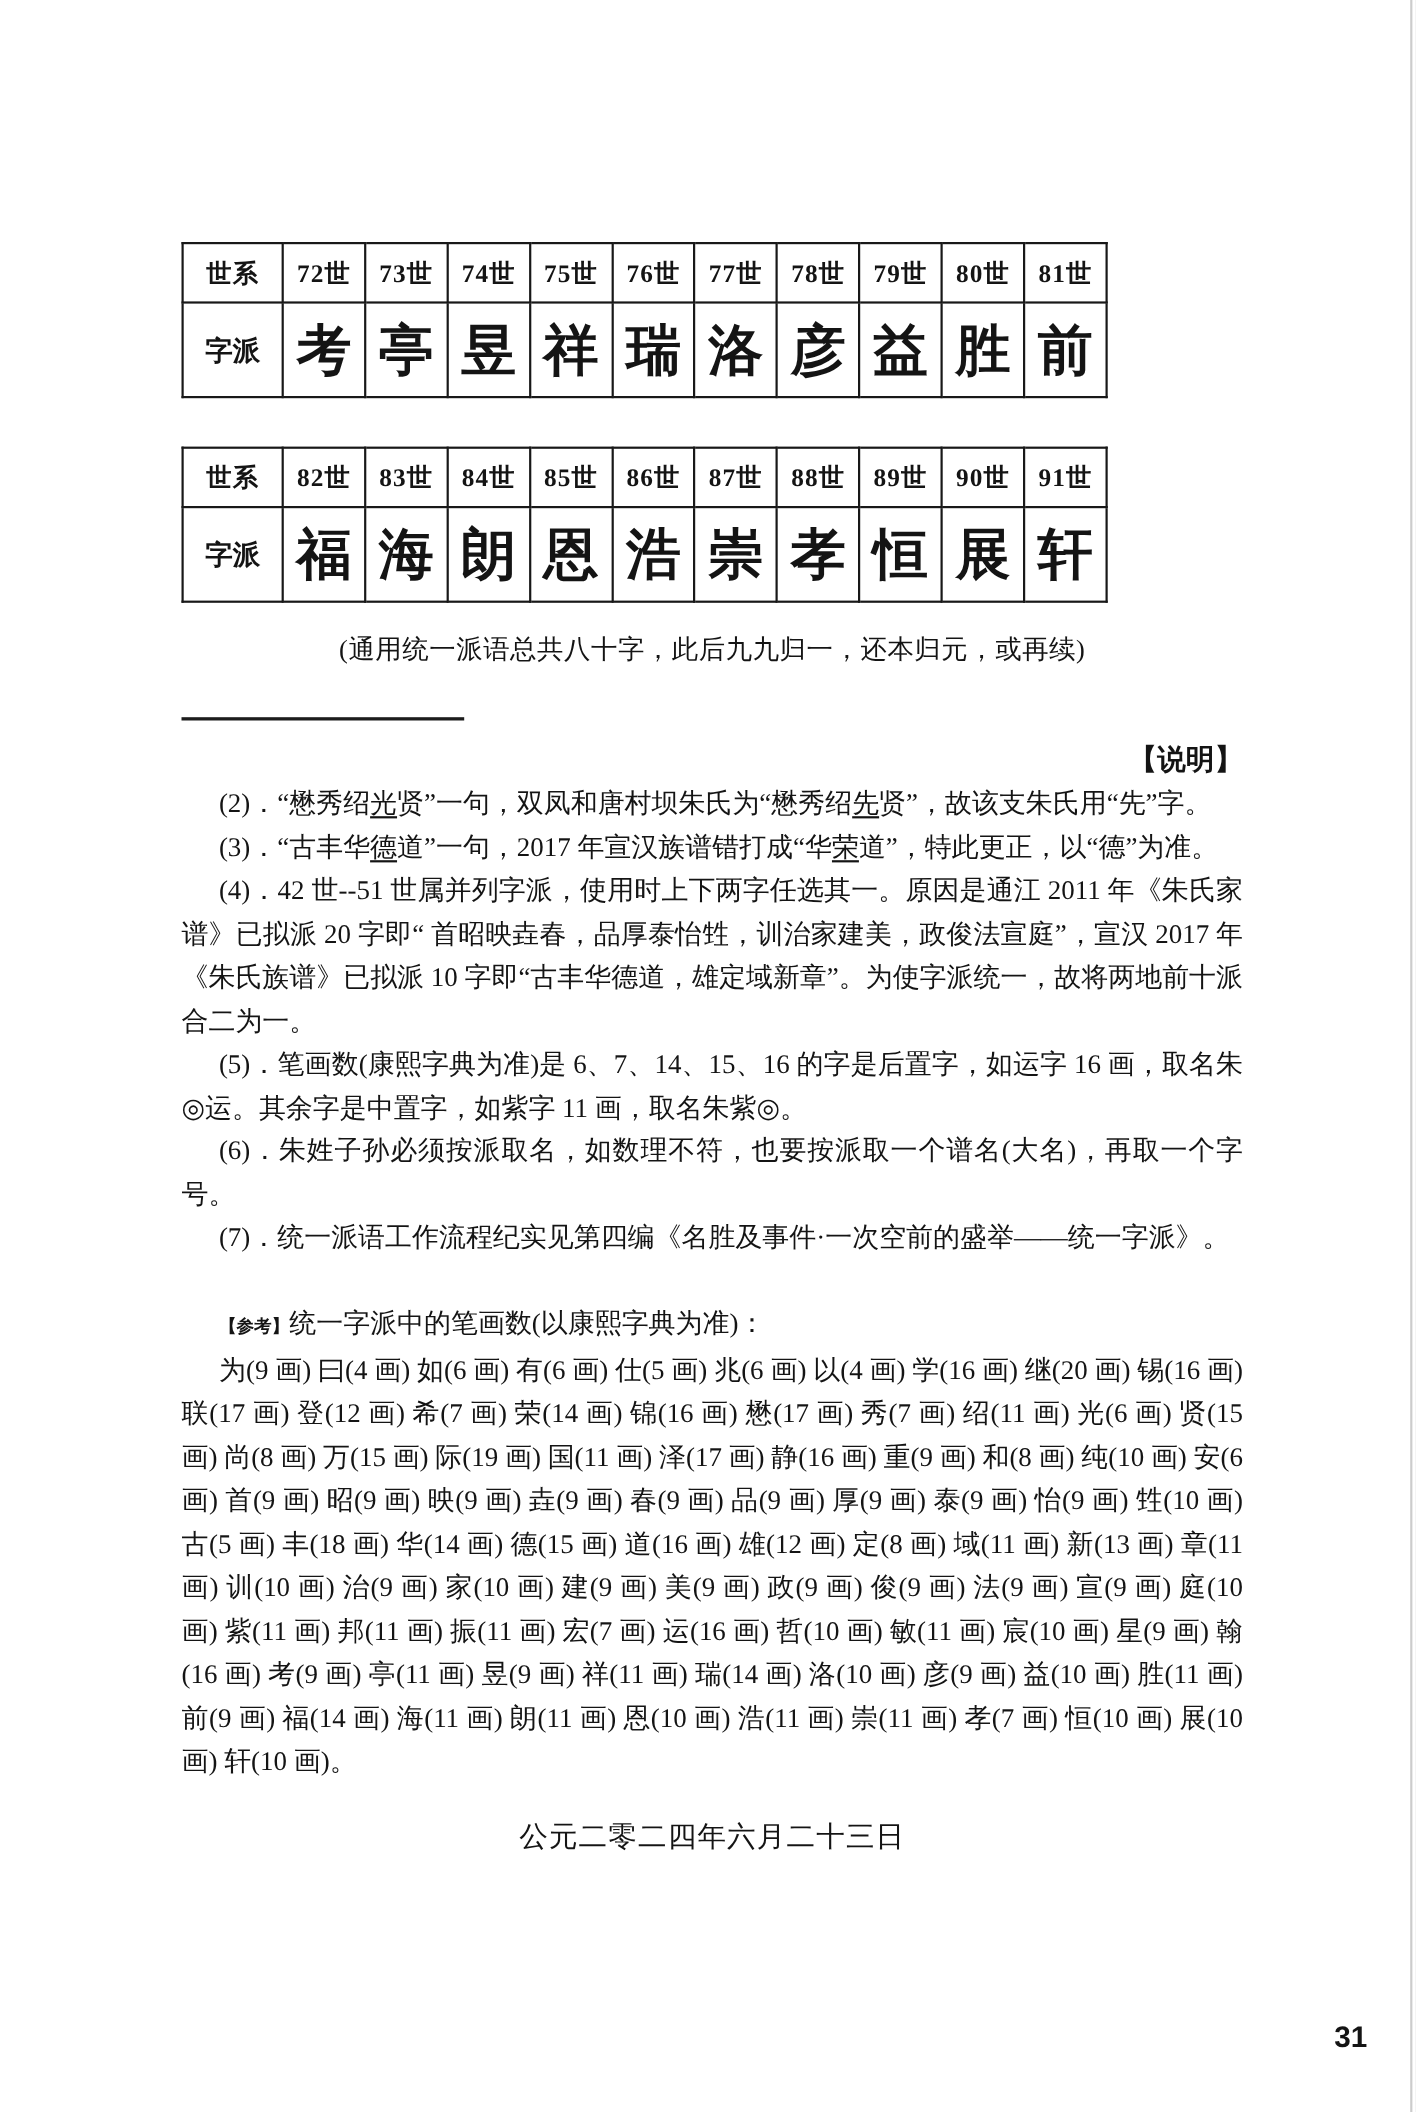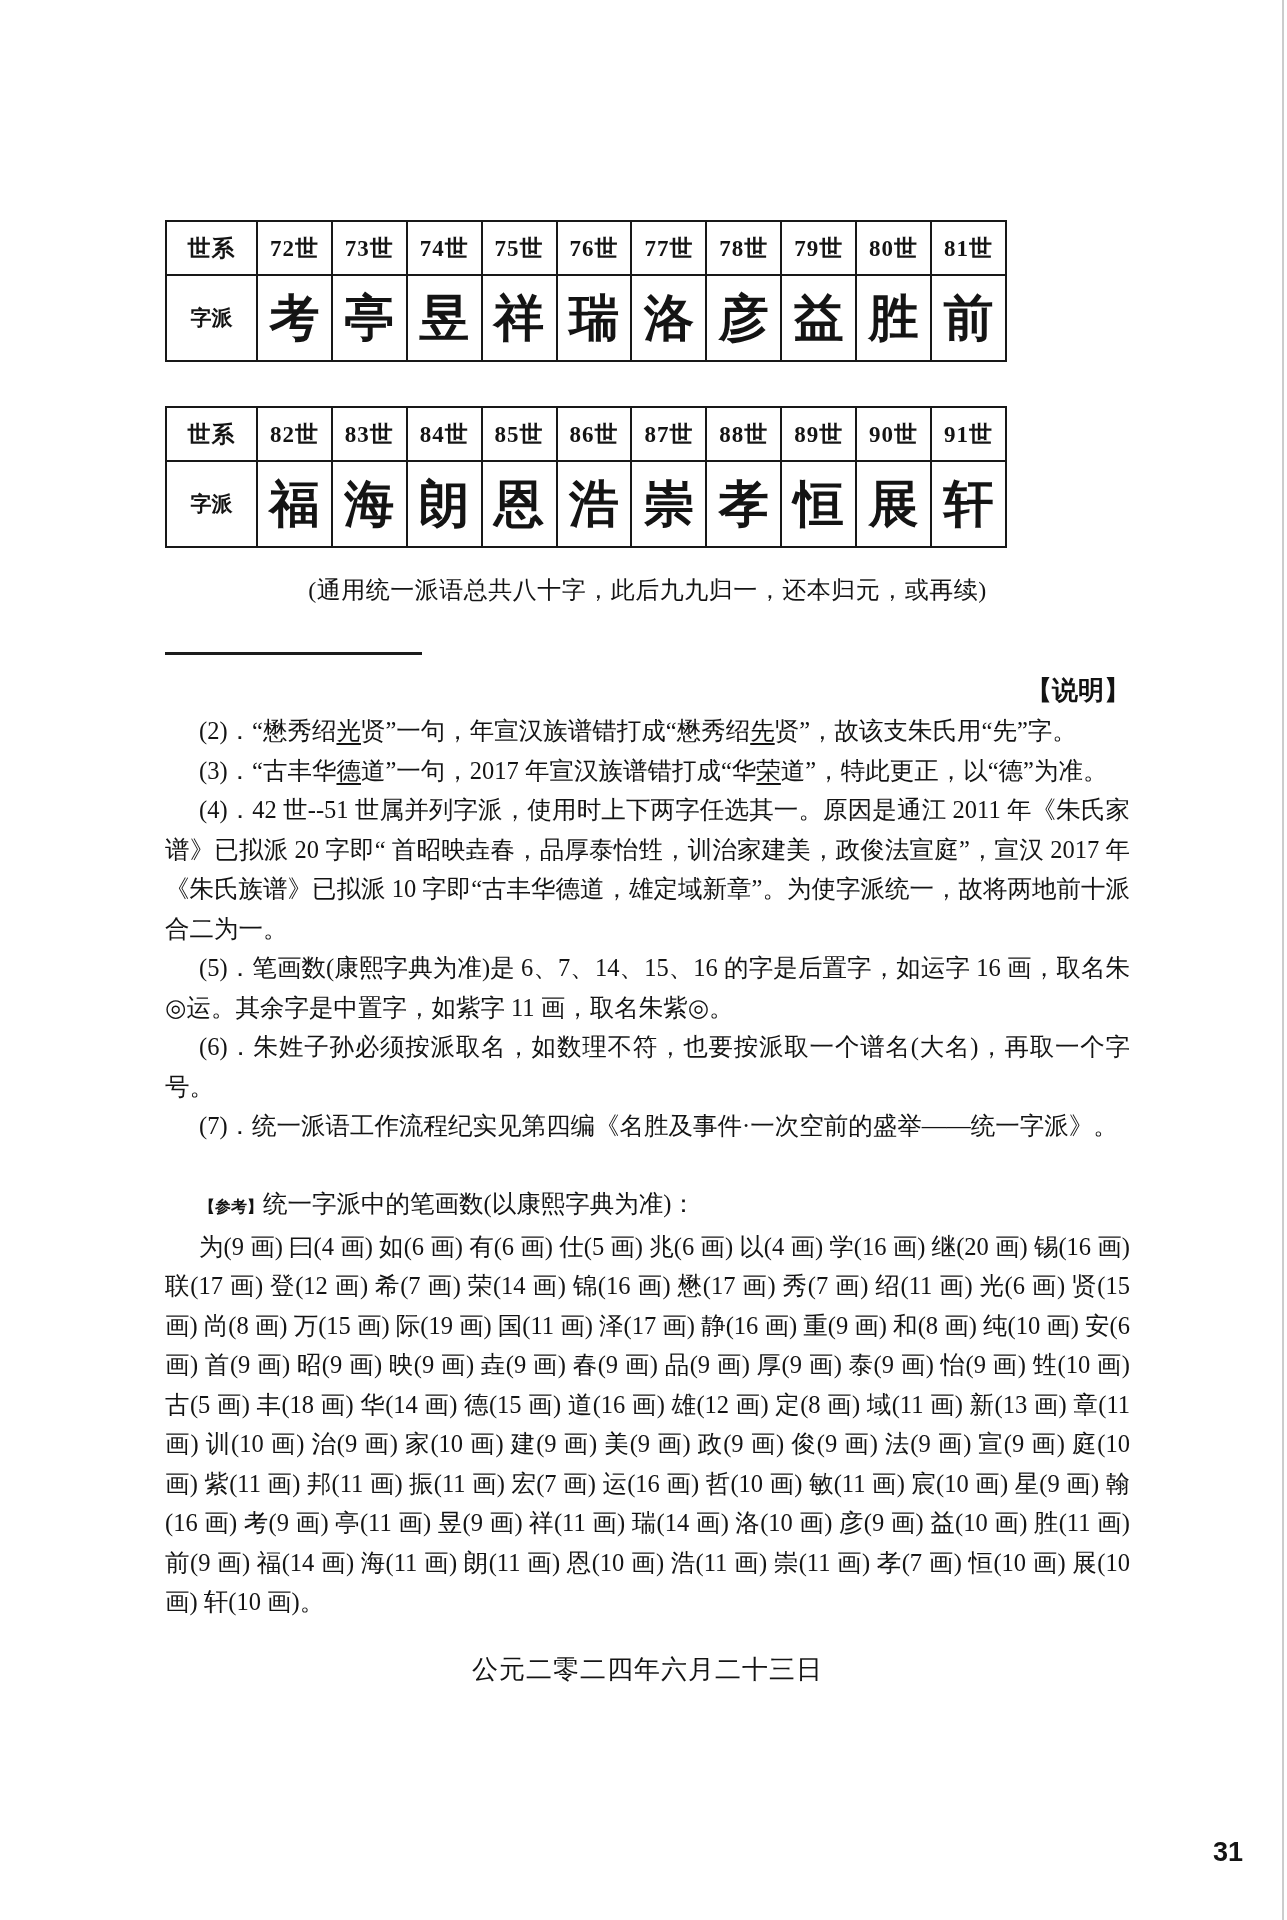--- a/index.html
+++ b/index.html
@@ -33,21 +33,21 @@
     overflow:hidden;
   }
   td.col-label{width:89px;}
   td.hdr{
     height:52px;
     font-size:23px;
     font-weight:bold;
     letter-spacing:1px;
   }
   td.row-label{
-    font-size:21px;
+    font-size:25px;
     font-weight:bold;
   }
   td.big-char{
     height:84px;
     font-size:50px;
     font-weight:bold;
   }
   .tbl-gap{height:44px;}
   .tables-note{
     margin-top:26px;
@@ -173,21 +173,21 @@
       </tr>
     </tbody>
       </table>
 
     <div class="tables-note">(通用统一派语总共八十字，此后九九归一，还本归元，或再续)</div>
 
     <div class="divider"></div>
 
     <p class="sec-title">【说明】</p>
 
-    <p class="body-line"><span>(2)．“懋秀绍</span><span class="u">光</span><span>贤”一句，年宣汉族谱错打成“懋秀绍</span><span class="u">先</span><span>贤”，故该支朱氏用“先”字。</span></p>
+    <p class="body-line"><span>(2)．“懋秀绍</span><span class="u">光</span><span>贤”一句，双凤和唐村坝朱氏为“懋秀绍</span><span class="u">先</span><span>贤”，故该支朱氏用“先”字。</span></p>
     <p class="body-line"><span>(3)．“古丰华</span><span class="u">德</span><span>道”一句，2017 年宣汉族谱错打成“华</span><span class="u">荣</span><span>道”，特此更正，以“德”为准。</span></p>
     <p class="body-line"><span>(4)．42 世--51 世属并列字派，使用时上下两字任选其一。原因是通江 2011 年《朱氏家谱》已拟派 20 字即“ 首昭映垚春，品厚泰怡甡，训治家建美，政俊法宣庭”，宣汉 2017 年《朱氏族谱》已拟派 10 字即“古丰华德道，雄定域新章”。为使字派统一，故将两地前十派合二为一。</span></p>
     <p class="body-line"><span>(5)．笔画数(康熙字典为准)是 6、7、14、15、16 的字是后置字，如运字 16 画，取名朱◎运。其余字是中置字，如紫字 11 画，取名朱紫◎。</span></p>
     <p class="body-line"><span>(6)．朱姓子孙必须按派取名，如数理不符，也要按派取一个谱名(大名)，再取一个字号。</span></p>
     <p class="body-line"><span>(7)．统一派语工作流程纪实见第四编《名胜及事件·一次空前的盛举——统一字派》。</span></p>
 
     <p class="cankao-head">
       <span class="bold">【参考】</span><span>统一字派中的笔画数(以康熙字典为准)：</span>
     </p>
     <p class="body-line">为(9 画) 曰(4 画) 如(6 画) 有(6 画) 仕(5 画) 兆(6 画) 以(4 画) 学(16 画) 继(20 画) 锡(16 画) 联(17 画) 登(12 画) 希(7 画) 荣(14 画) 锦(16 画) 懋(17 画) 秀(7 画) 绍(11 画) 光(6 画) 贤(15 画) 尚(8 画) 万(15 画) 际(19 画) 国(11 画) 泽(17 画) 静(16 画) 重(9 画) 和(8 画) 纯(10 画) 安(6 画) 首(9 画) 昭(9 画) 映(9 画) 垚(9 画) 春(9 画) 品(9 画) 厚(9 画) 泰(9 画) 怡(9 画) 甡(10 画) 古(5 画) 丰(18 画) 华(14 画) 德(15 画) 道(16 画) 雄(12 画) 定(8 画) 域(11 画) 新(13 画) 章(11 画) 训(10 画) 治(9 画) 家(10 画) 建(9 画) 美(9 画) 政(9 画) 俊(9 画) 法(9 画) 宣(9 画) 庭(10 画) 紫(11 画) 邦(11 画) 振(11 画) 宏(7 画) 运(16 画) 哲(10 画) 敏(11 画) 宸(10 画) 星(9 画) 翰(16 画) 考(9 画) 亭(11 画) 昱(9 画) 祥(11 画) 瑞(14 画) 洛(10 画) 彦(9 画) 益(10 画) 胜(11 画) 前(9 画) 福(14 画) 海(11 画) 朗(11 画) 恩(10 画) 浩(11 画) 崇(11 画) 孝(7 画) 恒(10 画) 展(10 画) 轩(10 画)。</p>

